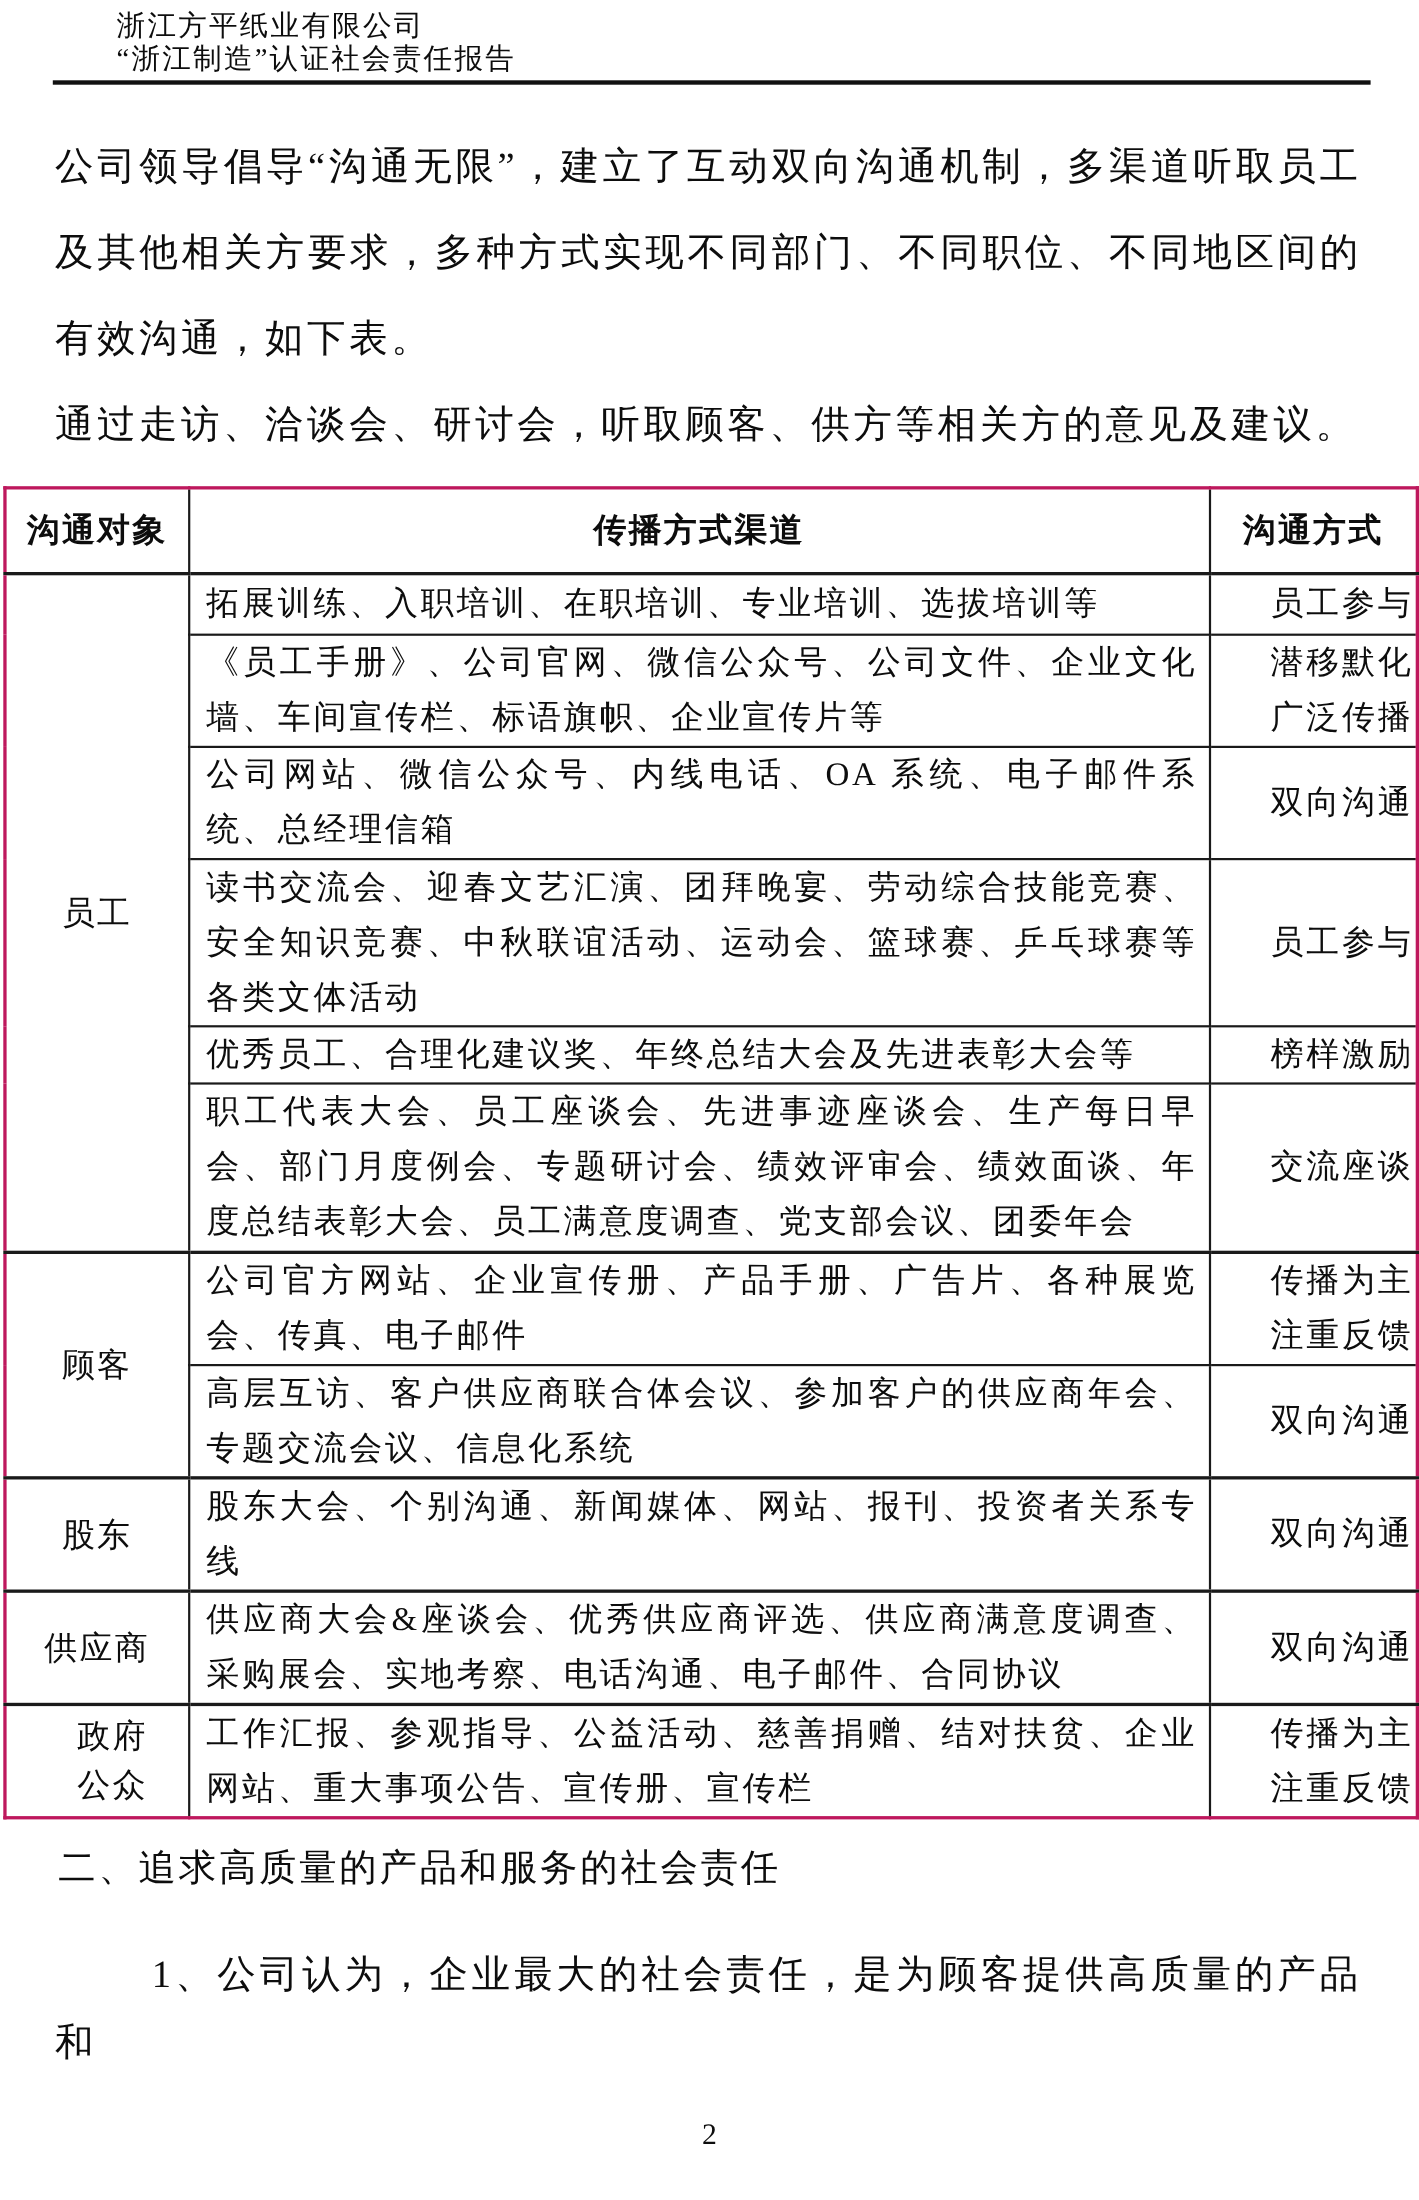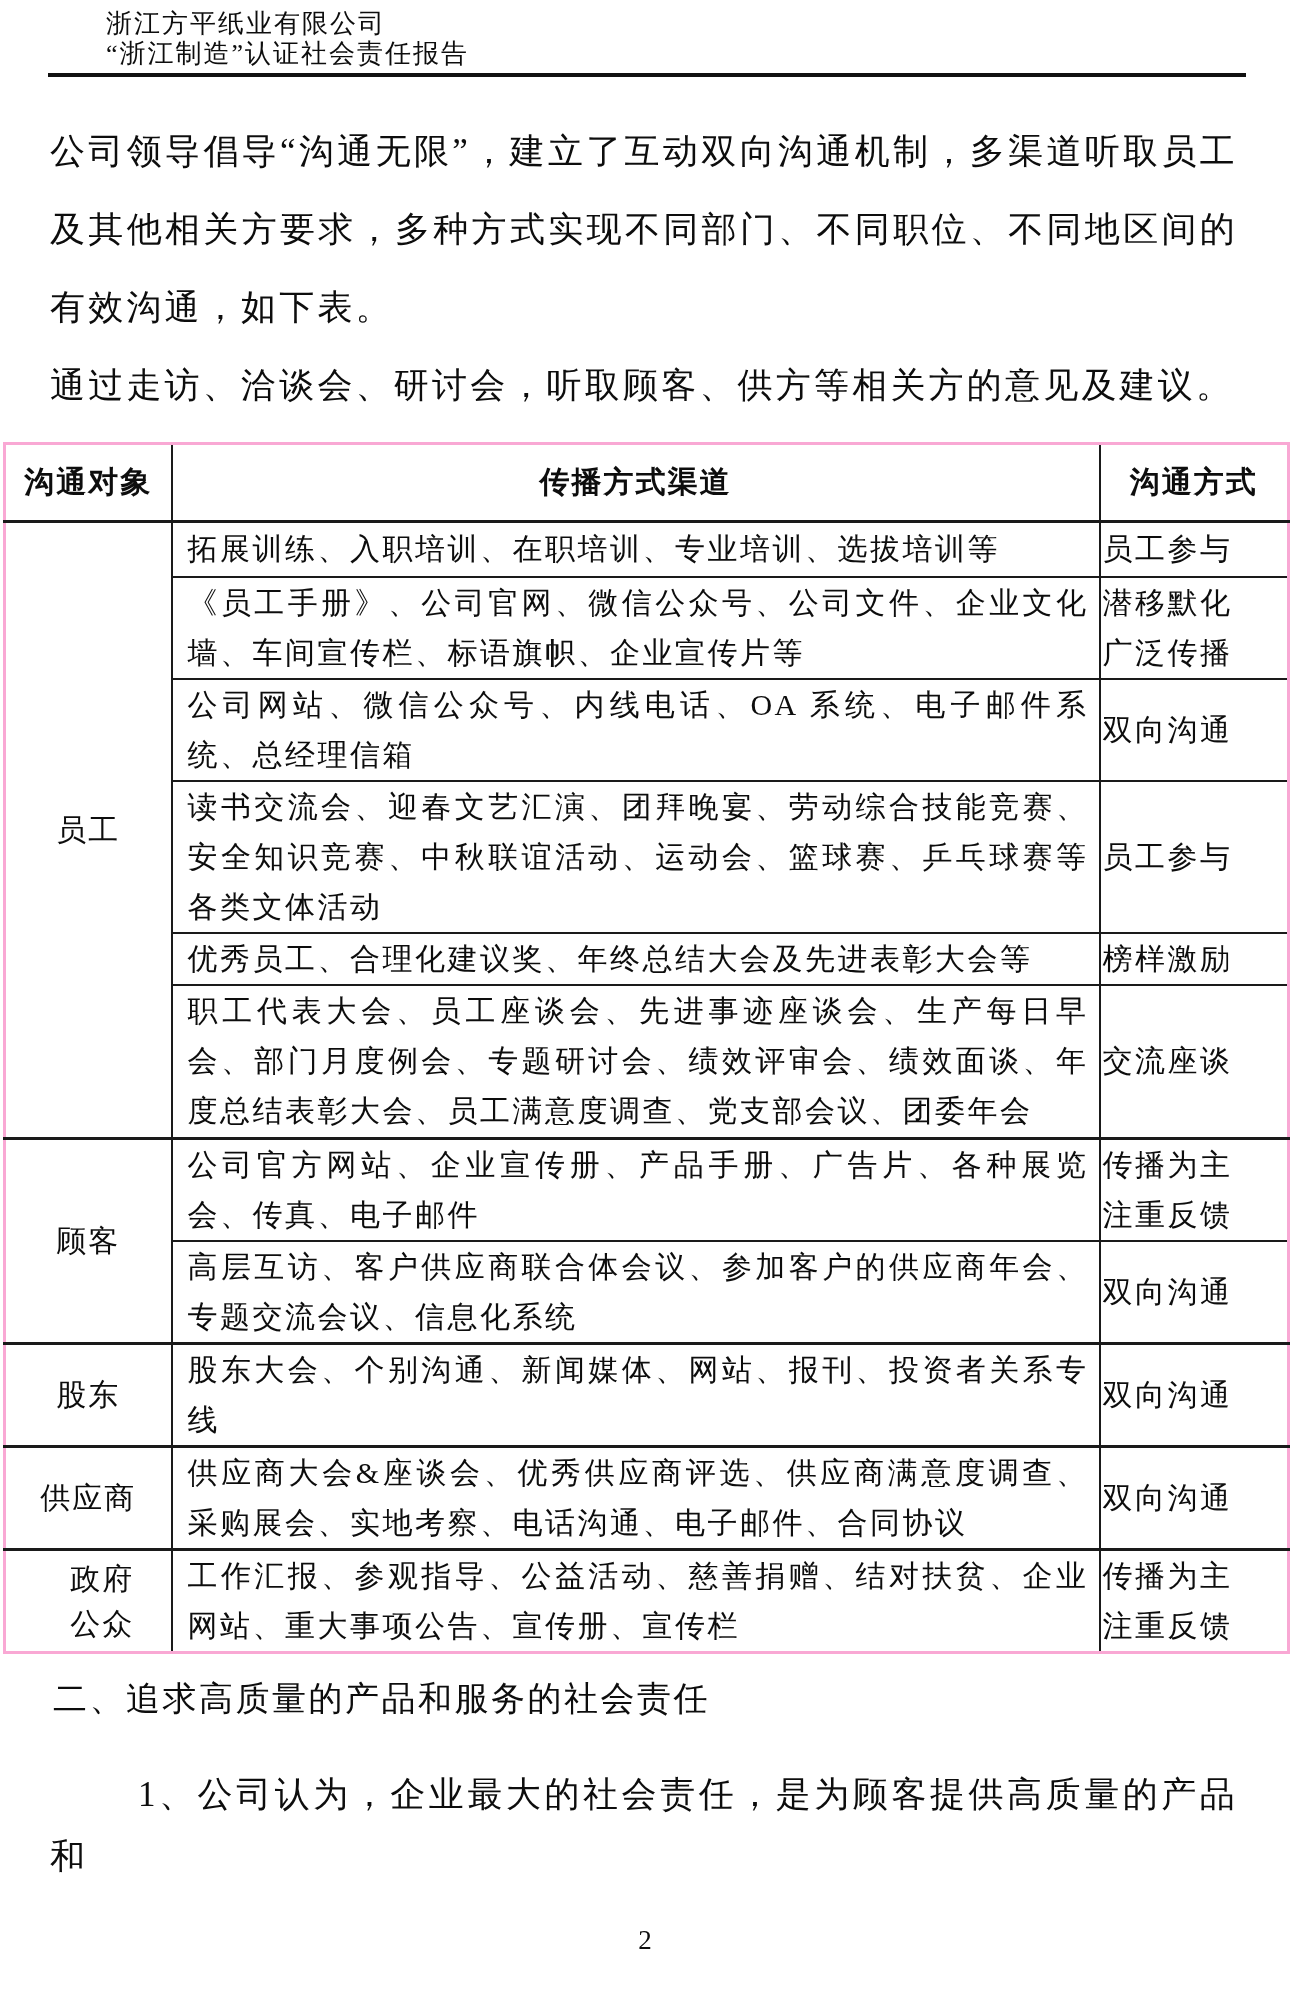--- a/index.html
+++ b/index.html
@@ -35,42 +35,42 @@
   .tbl-title {
     margin-top:50px;
     text-align:center;
     font-size:31px; font-weight:bold; letter-spacing:3px;
     line-height:40px;
   }
   
   table.comm {
     border-collapse:collapse; table-layout:fixed;
     width:1284px; margin:17px 0 0 3px;
-    border:3px solid #f9a8d4;
+    border:3px solid #be185d;
   }
   table.comm th, table.comm td {
     border:2px solid #1a1a1a;
     font-size:30px;
     vertical-align:middle;
     overflow:hidden;
   }
   table.comm th {
     font-weight:bold; text-align:center; letter-spacing:2px;
   }
   td.target {
     text-align:center; letter-spacing:2px;
   }
   td.target div { line-height:45px;padding-left:28px; }
   td.channel {
     text-align:justify;
     padding:0 10px 0 15px;
     line-height:50px; letter-spacing:2.5px;
   }
   td.method {
-    text-align:left; line-height:50px; letter-spacing:2.5px;
+    text-align:right; line-height:50px; letter-spacing:2.5px;
     padding:0 2px;
   }
   tr.sec td { border-top-width:3px; }
   
   .sec-h {
     margin:24px 50px 0 53px;
     font-size:34px; font-weight:normal; letter-spacing:2.5px;
     line-height:42px;
   }
   

